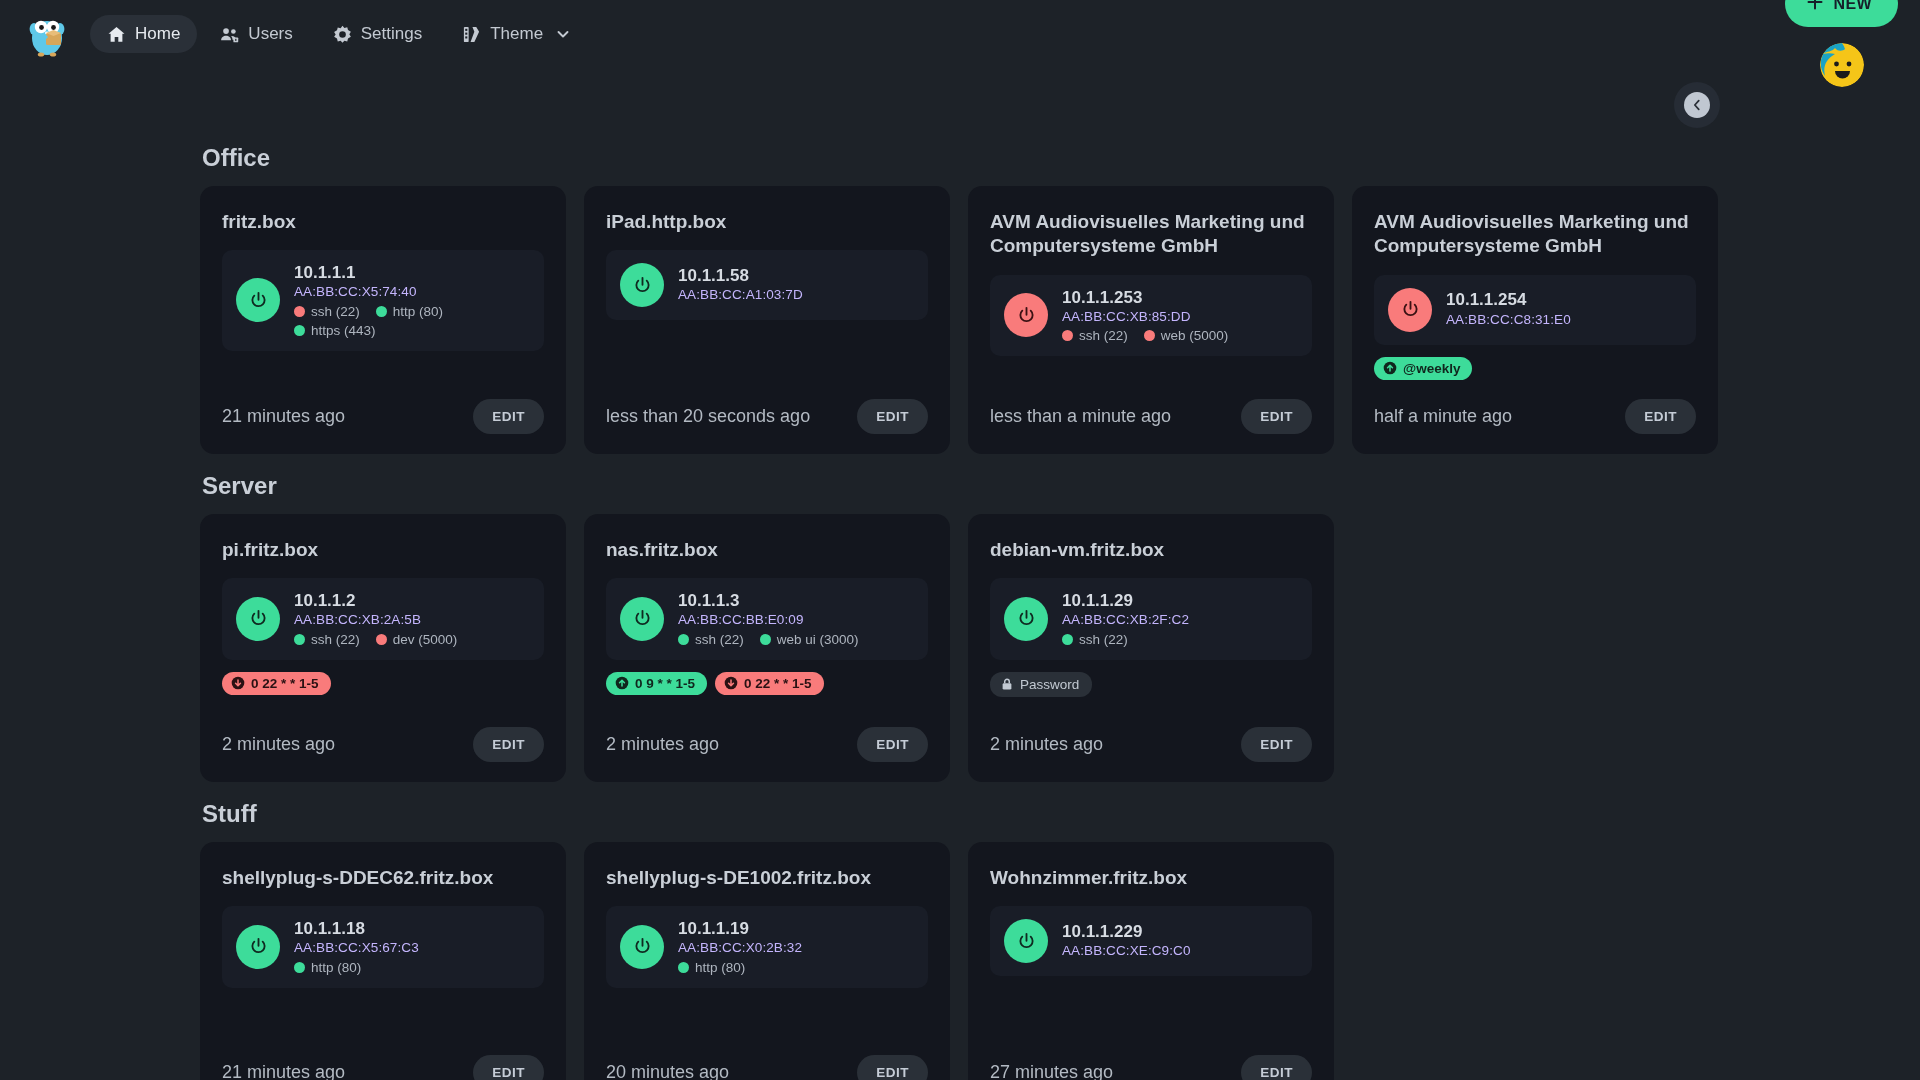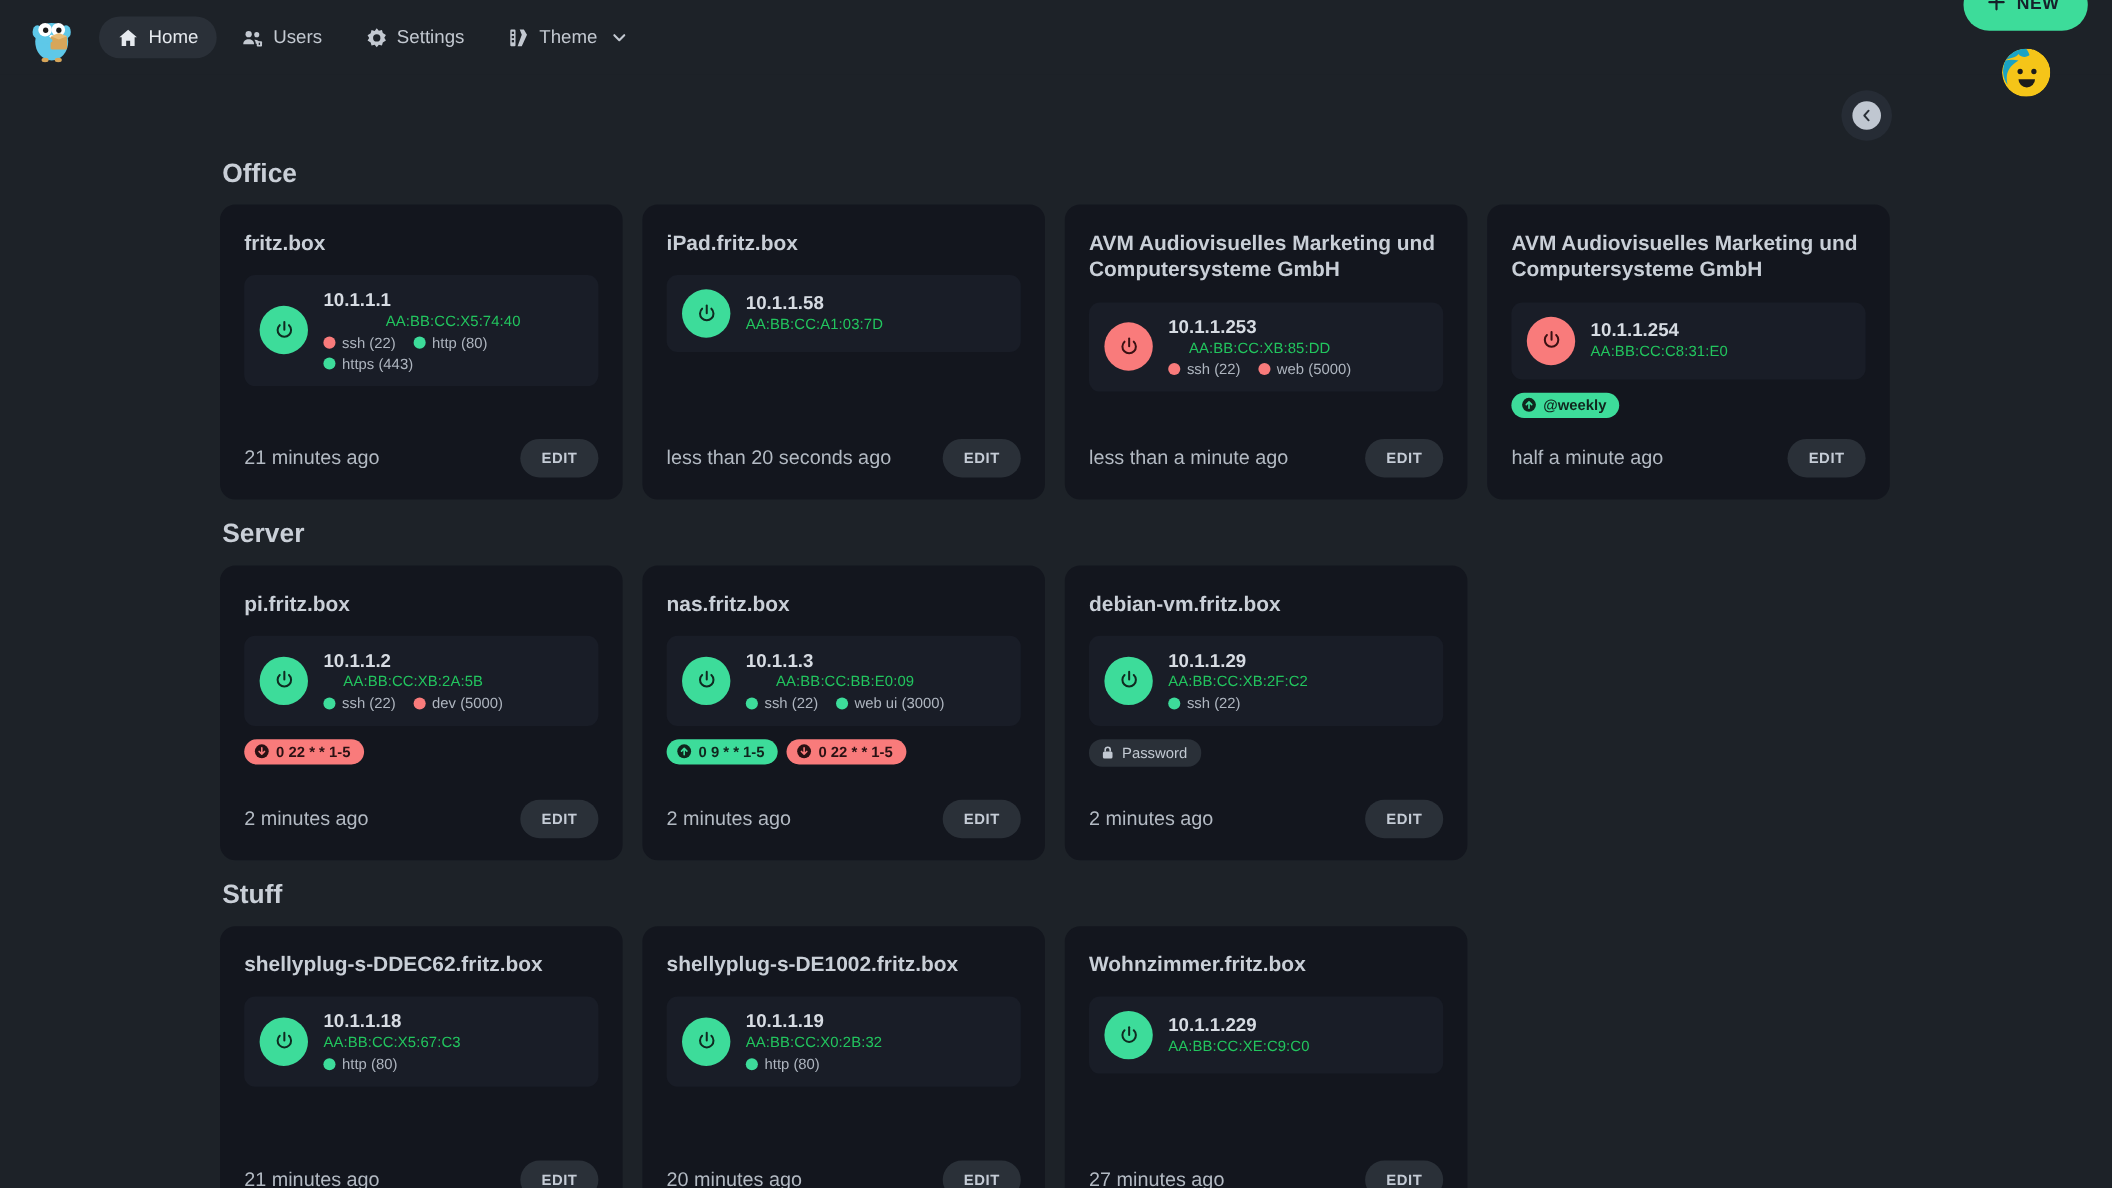--- a/index.html
+++ b/index.html
@@ -79,21 +79,21 @@
   }
   .power {
     width: 44px; height: 44px; border-radius: 50%;
     flex: none; display: flex; align-items: center; justify-content: center;
     cursor: pointer;
   }
   .power.on { background: #3ddc9a; }
   .power.off { background: #f97b7b; }
   .host-info { min-width: 0; }
   .host-ip { color: #d6dbe2; font-size: 17px; font-weight: 700; line-height: 1.18; }
-  .host-mac { color: #22c55e; font-size: 13.5px; line-height: 1.35; letter-spacing: .1px; text-align: center; }
+  .host-mac { color: #c4b5fd; font-size: 13.5px; line-height: 1.35; letter-spacing: .1px; }
   .ports { display: flex; flex-wrap: wrap; gap: 4px 16px; margin-top: 2px; }
   .port { display: flex; align-items: center; gap: 6px; color: #aeb5bf; font-size: 13.5px; }
   .dot { width: 11px; height: 11px; border-radius: 50%; flex: none; }
   .dot.up { background: #3ddc9a; }
   .dot.down { background: #f97b7b; }
 
   .badges { display: flex; flex-wrap: wrap; gap: 8px; margin-top: 12px; }
   .badge {
     display: inline-flex; align-items: center; gap: 6px;
     border-radius: 12px; padding: 4px 12px 4px 9px;
@@ -259,21 +259,21 @@
                 </div>
         </div>
       </div>
 
       <div class="card-foot">
         <span class="ago">21 minutes ago</span>
         <button class="edit-btn">EDIT</button>
       </div>
           </div>
           <div class="card">
-      <div class="card-title">iPad.fritz.box</div>
+      <div class="card-title">iPad.http.box</div>
       <div class="host-box">
         <span class="power on">
           <svg viewBox="0 0 24 24" width="21" height="21">
                   <path d="M12 3.2v8" stroke="#0f2a20" stroke-width="2.1" stroke-linecap="round"></path>
                   <path d="M7.2 6.4a7 7 0 1 0 9.6 0" stroke="#0f2a20" stroke-width="2.1" fill="none" stroke-linecap="round"></path>
                 </svg>
         </span>
         <div class="host-info">
           <div class="host-ip">10.1.1.58</div>
           <div class="host-mac">AA:BB:CC:A1:03:7D</div>

